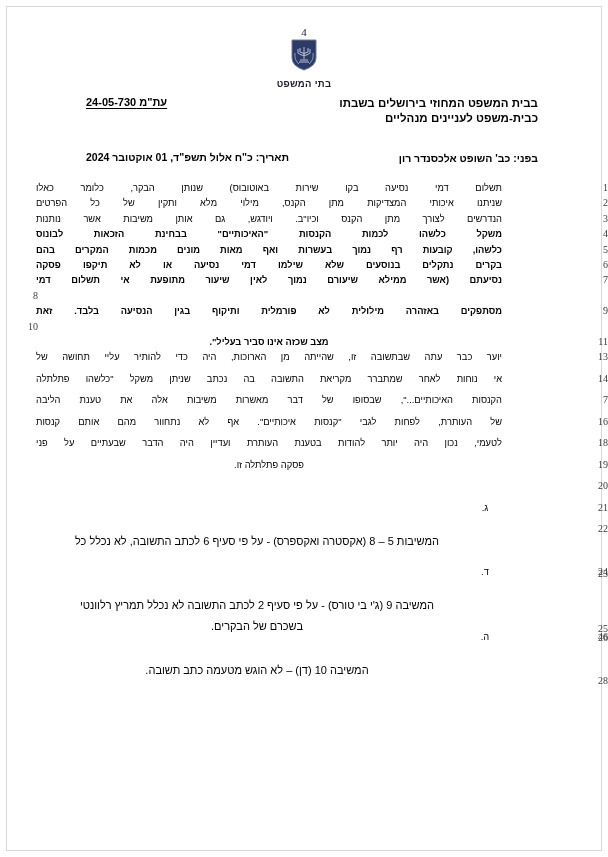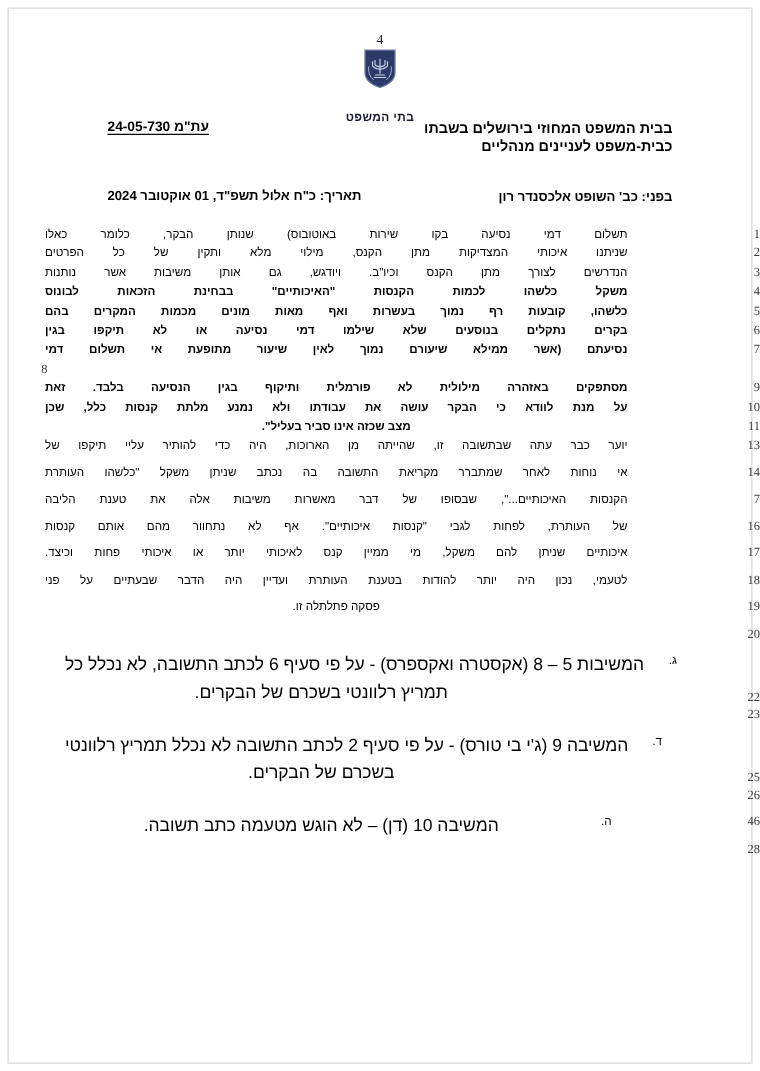--- a/index.html
+++ b/index.html
@@ -43,21 +43,21 @@
     margin-bottom: 1px;
   }
   .emblem {
     display: inline-block;
     width: 26px;
     height: 32px;
     position: relative;
   }
   .emblem svg { display: block; }
   .court-name {
-    margin-top: 13px;
+    margin-top: 3px;
     font-size: 9.5px;
     font-weight: bold;
     color: #1a1a2e;
     letter-spacing: 0.3px;
     direction: rtl;
   }
 
   
   .header-block {
     position: absolute;
@@ -161,22 +161,23 @@
   }
   .list-marker {
     flex: 0 0 34px;
     text-align: right;
     font-size: 9.3px;
     direction: rtl;
   }
   .list-body {
     flex: 1 1 auto;
     text-align: right;
-    font-size: 14px;
+    font-size: 11px;
     padding-right: 6px;
+    margin-top: 32px;
   }
   .empty { visibility: hidden; }
 </style>
 </head>
 <body>
 
 <div class="page">
   <div class="page-border"></div>
 
   <div class="masthead">
@@ -235,66 +236,61 @@
         </div>
         <div class="lrow">
           <div class="ltext bold">משקל כלשהו לכמות הקנסות "האיכותיים" בבחינת הזכאות לבונוס</div>
           <div class="lnum">4</div>
         </div>
         <div class="lrow">
           <div class="ltext bold">כלשהו, קובעות רף נמוך בעשרות ואף מאות מונים מכמות המקרים בהם</div>
           <div class="lnum">5</div>
         </div>
         <div class="lrow">
-          <div class="ltext bold">בקרים נתקלים בנוסעים שלא שילמו דמי נסיעה או לא תיקפו בגין</div>
+          <div class="ltext bold">בקרים נתקלים בנוסעים שלא שילמו דמי נסיעה או לא תיקפו פסקה</div>
           <div class="lnum">6</div>
         </div>
         <div class="lrow">
           <div class="ltext bold">נסיעתם (אשר ממילא שיעורם נמוך לאין שיעור מתופעת אי תשלום דמי</div>
           <div class="lnum">7</div>
         </div>
         <div class="lrow">
           <div class="lnum">8</div>
         </div>
         <div class="lrow">
           <div class="ltext bold">מסתפקים באזהרה מילולית לא פורמלית ותיקוף בגין הנסיעה בלבד. זאת</div>
           <div class="lnum">9</div>
         </div>
         <div class="lrow">
-          <div class="ltext bold">על מנת לוודא כי הבקר עושה את עבודתו ולא נמנע מלתת קנסות כלל, שכן</div>
           <div class="lnum">10</div>
         </div>
         <div class="lrow">
           <div class="ltext bold nojust">מצב שכזה אינו סביר בעליל".</div>
           <div class="lnum">11</div>
         </div>
       </div>
 
     <div class="lines loose" id="block-loose">
         <div class="lrow">
-          <div class="ltext">יוער כבר עתה שבתשובה זו, שהייתה מן הארוכות, היה כדי להותיר עליי תיקפו של</div>
+          <div class="ltext">יוער כבר עתה שבתשובה זו, שהייתה מן הארוכות, היה כדי להותיר עליי תחושה של</div>
           <div class="lnum">13</div>
         </div>
         <div class="lrow">
-          <div class="ltext">אי נוחות לאחר שמתברר מקריאת התשובה בה נכתב שניתן משקל "כלשהו העותרת</div>
+          <div class="ltext">אי נוחות לאחר שמתברר מקריאת התשובה בה נכתב שניתן משקל "כלשהו פתלתלה</div>
           <div class="lnum">14</div>
         </div>
         <div class="lrow">
           <div class="ltext">הקנסות האיכותיים...", שבסופו של דבר מאשרות משיבות אלה את טענת הליבה</div>
           <div class="lnum">7</div>
         </div>
         <div class="lrow">
           <div class="ltext">של העותרת, לפחות לגבי "קנסות איכותיים". אף לא נתחוור מהם אותם קנסות</div>
           <div class="lnum">16</div>
         </div>
         <div class="lrow">
-          <div class="ltext">איכותיים שניתן להם משקל, מי ממיין קנס לאיכותי יותר או איכותי פחות וכיצד.</div>
-          <div class="lnum">17</div>
-        </div>
-        <div class="lrow">
           <div class="ltext">לטעמי, נכון היה יותר להודות בטענת העותרת ועדיין היה הדבר שבעתיים על פני</div>
           <div class="lnum">18</div>
         </div>
         <div class="lrow">
           <div class="ltext nojust">פסקה פתלתלה זו.</div>
           <div class="lnum">19</div>
         </div>
         <div class="lrow">
           <div class="ltext nojust empty"></div>
           <div class="lnum">20</div>
@@ -305,21 +301,20 @@
         <div class="lrow listrow">
           <div class="ltext nojust">
             <span class="list-marker">ג.</span>
             <span class="list-body">המשיבות 5 – 8 (אקסטרה ואקספרס) - על פי סעיף 6 לכתב התשובה, לא נכלל כל</span>
           </div>
           <div class="lnum">21</div>
         </div>
         <div class="lrow listrow">
           <div class="ltext nojust">
             <span class="list-marker"></span>
-            <span class="list-body">תמריץ רלוונטי בשכרם של הבקרים.</span>
           </div>
           <div class="lnum">22</div>
         </div>
         <div class="lrow listrow">
           <div class="ltext nojust">
             <span class="list-marker"></span>
             <span class="list-body"></span>
           </div>
           <div class="lnum">23</div>
         </div>

